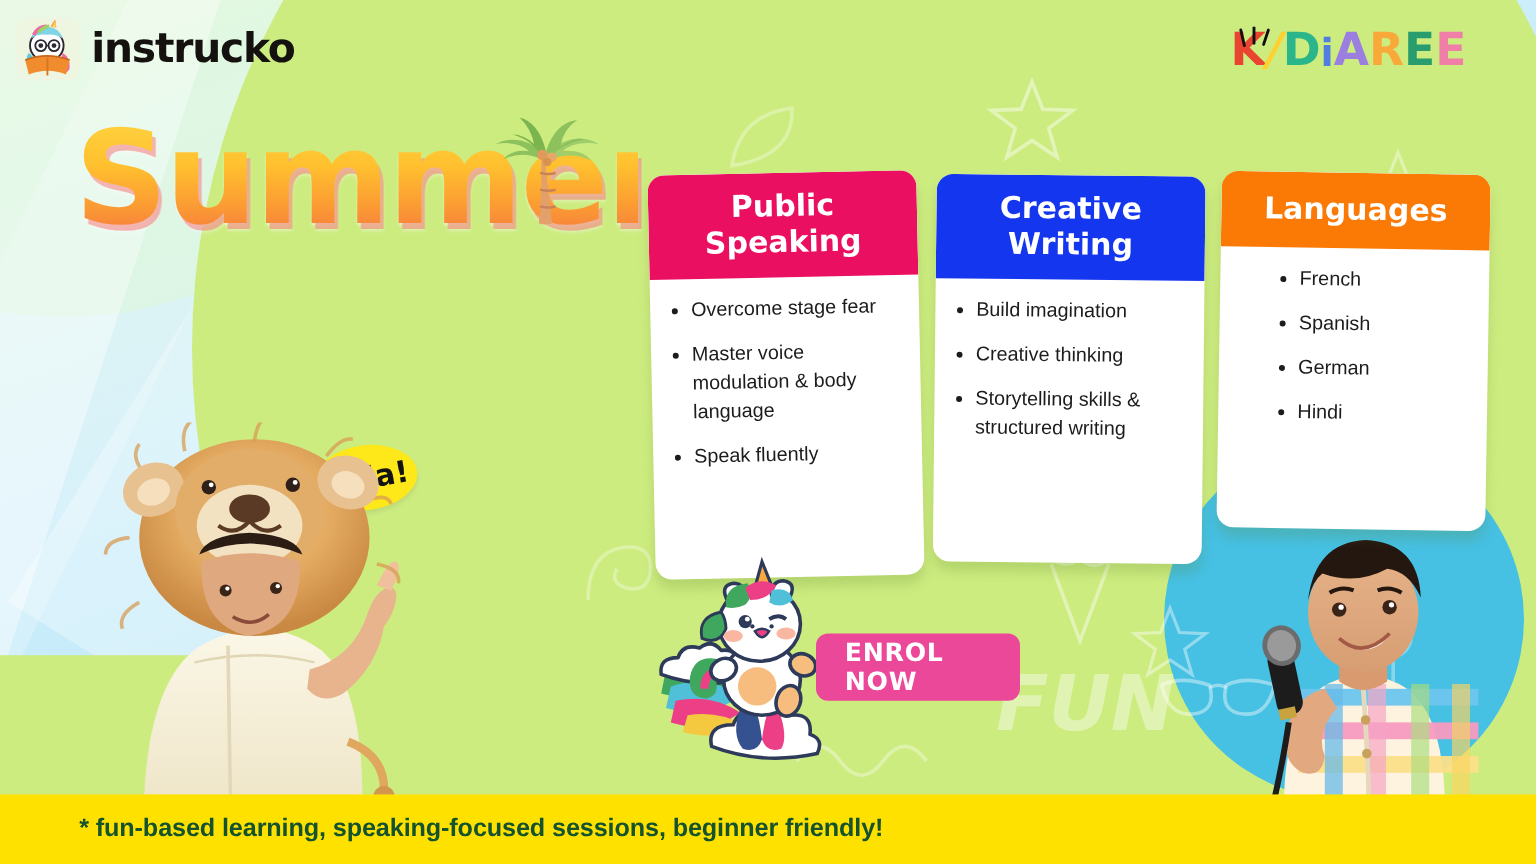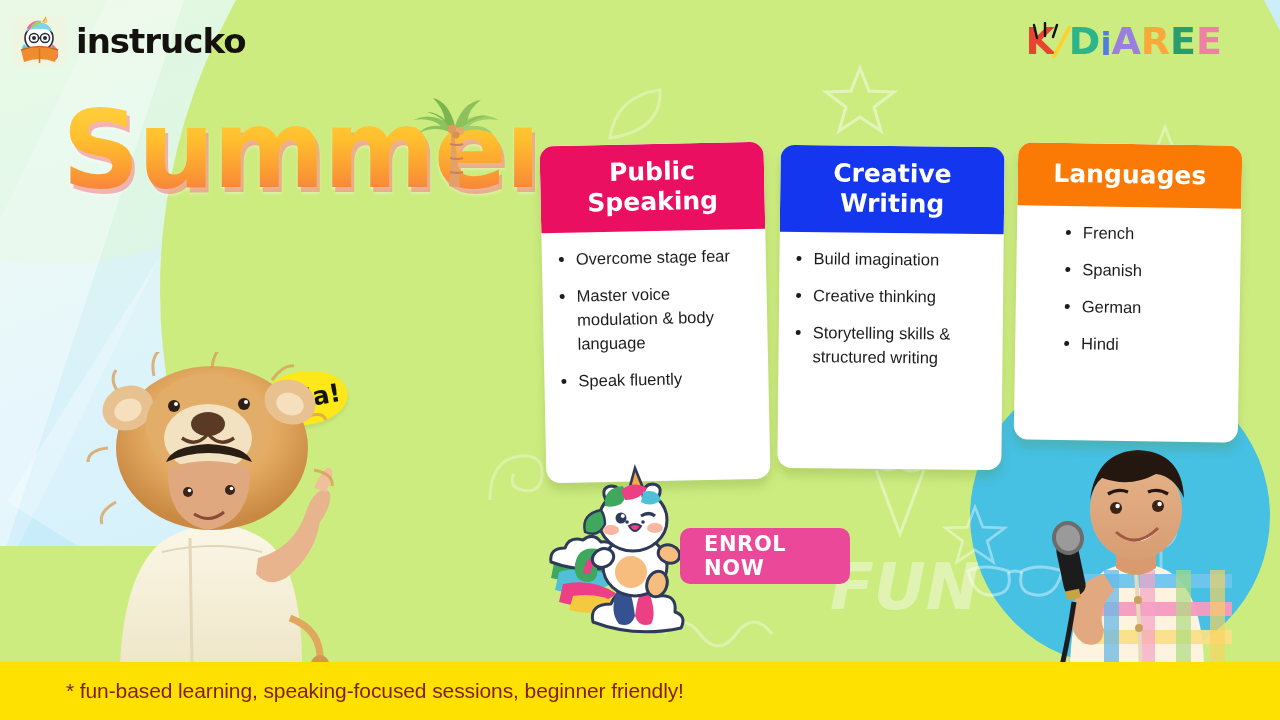--- a/index.html
+++ b/index.html
@@ -150,22 +150,23 @@
   
   .kid-left{position:absolute;left:62px;top:352px;width:300px;height:314px;}
   .kid-right{position:absolute;right:18px;top:442px;width:250px;height:224px;}
 
   
   .bottom-bar{
     position:absolute;left:0;right:0;bottom:0;height:58px;background:#ffe100;
     display:flex;align-items:center;
   }
   .bottom-bar .note{
-    margin-left:66px;font-size:21px;color:#7f1d1d;font-family:"Liberation Sans",sans-serif;
+    margin-left:66px;font-size:21px;color:#14532d;font-family:"Liberation Sans",sans-serif;
     letter-spacing:-.1px;
+    font-weight:bold;
   }
 </style>
 </head>
 <body>
 
 <div class="stage">
 
   <div class="bg-sky"></div>
   <div class="ray r4"></div>
   <div class="ray r1"></div>

